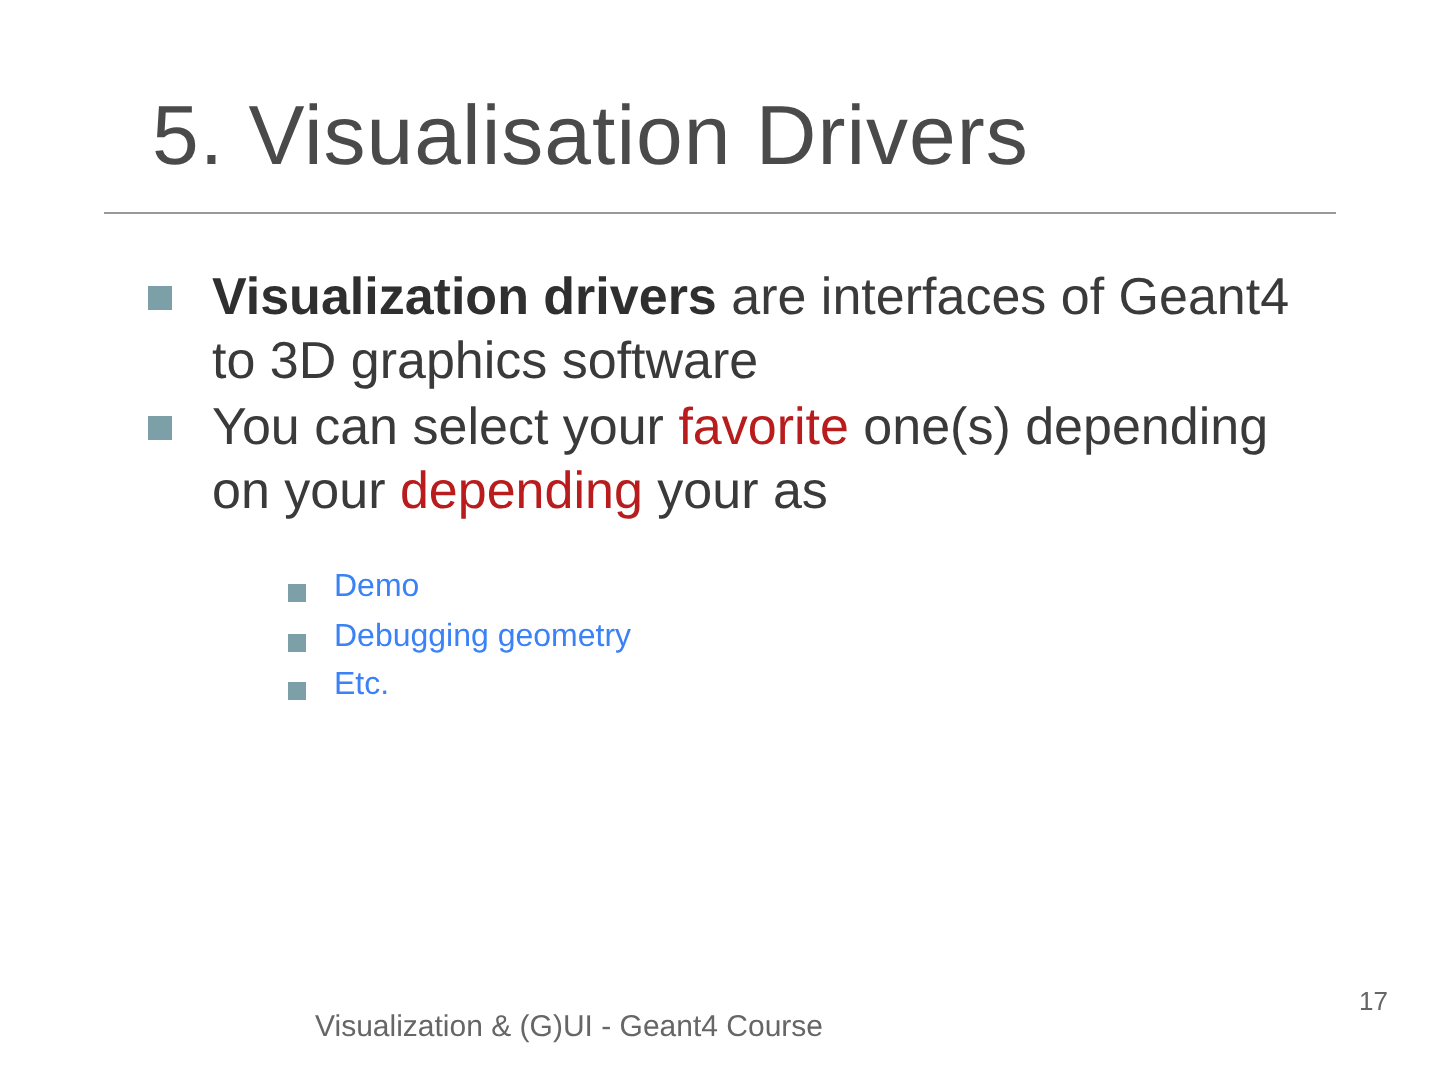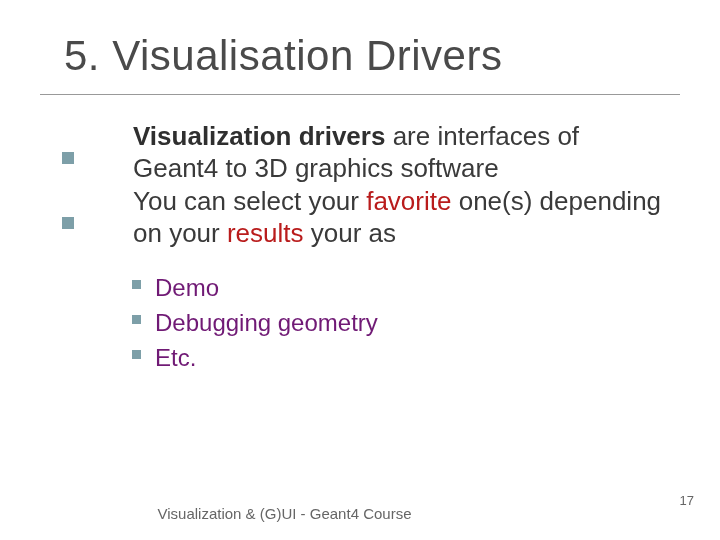--- a/index.html
+++ b/index.html
@@ -5,21 +5,21 @@
   * { margin: 0; padding: 0; box-sizing: border-box; }
   html, body { width: 720px; height: 540px; overflow: hidden; }
   body {
     font-family: Verdana, Geneva, sans-serif;
     background: #ffffff;
     position: relative;
   }
   .slide {
     width: 720px;
     height: 540px;
-    padding: 4px;
+    padding: 16px;
     position: relative;
   }
   .title-area {
     padding: 28px 40px 8px 60px;
   }
   .title {
     font-size: 42px;
     font-weight: 400;
     color: #4a4a4a;
     letter-spacing: 0.5px;
@@ -27,23 +27,22 @@
   .title-rule {
     margin: 6px 36px 0 36px;
     border: none;
     border-top: 1px solid #999;
   }
   .body-area {
     padding: 26px 50px 0 58px;
   }
   .bullet-l1 {
     display: flex;
-    align-items: center;
+    align-items: flex-start;
     margin-bottom: 2px;
-    gap: 39px;
   }
   .bullet-l1 .marker {
     width: 12px;
     height: 12px;
     background: #7d9fa8;
     margin-top: 10px;
     margin-right: 20px;
     flex-shrink: 0;
   }
   .bullet-l1 .text {
@@ -64,23 +63,23 @@
   }
   .bullet-l2 .marker {
     width: 9px;
     height: 9px;
     background: #7d9fa8;
     margin-top: 8px;
     margin-right: 14px;
     flex-shrink: 0;
   }
   .bullet-l2 .text {
-    font-size: 24px;
+    font-size: 16px;
     line-height: 1.3;
-    color: #701a75;
+    color: #3b82f6;
   }
   .footer {
     position: absolute;
     bottom: 18px;
     left: 0;
     width: 569px;
     display: flex;
     justify-content: center;
     font-size: 15px;
     color: #666;
@@ -108,21 +107,21 @@
     <div class="bullet-l1">
       <div class="marker"></div>
       <div class="text">
         <span class="bold">Visualization drivers</span><span> are interfaces of Geant4 to 3D graphics software</span>
       </div>
     </div>
 
     <div class="bullet-l1">
       <div class="marker"></div>
       <div class="text">
-        <span>You can select your </span><span class="accent">favorite</span><span> one(s) depending on your </span><span class="accent">results</span><span> your as</span>
+        <span>You can select your </span><span class="accent">favorite</span><span> one(s) depending on your </span><span class="accent">depending</span><span> your as</span>
       </div>
     </div>
 
     <div class="sub-list">
       <div class="bullet-l2">
         <div class="marker"></div>
         <div class="text">Demo</div>
       </div>
       <div class="bullet-l2">
         <div class="marker"></div>

